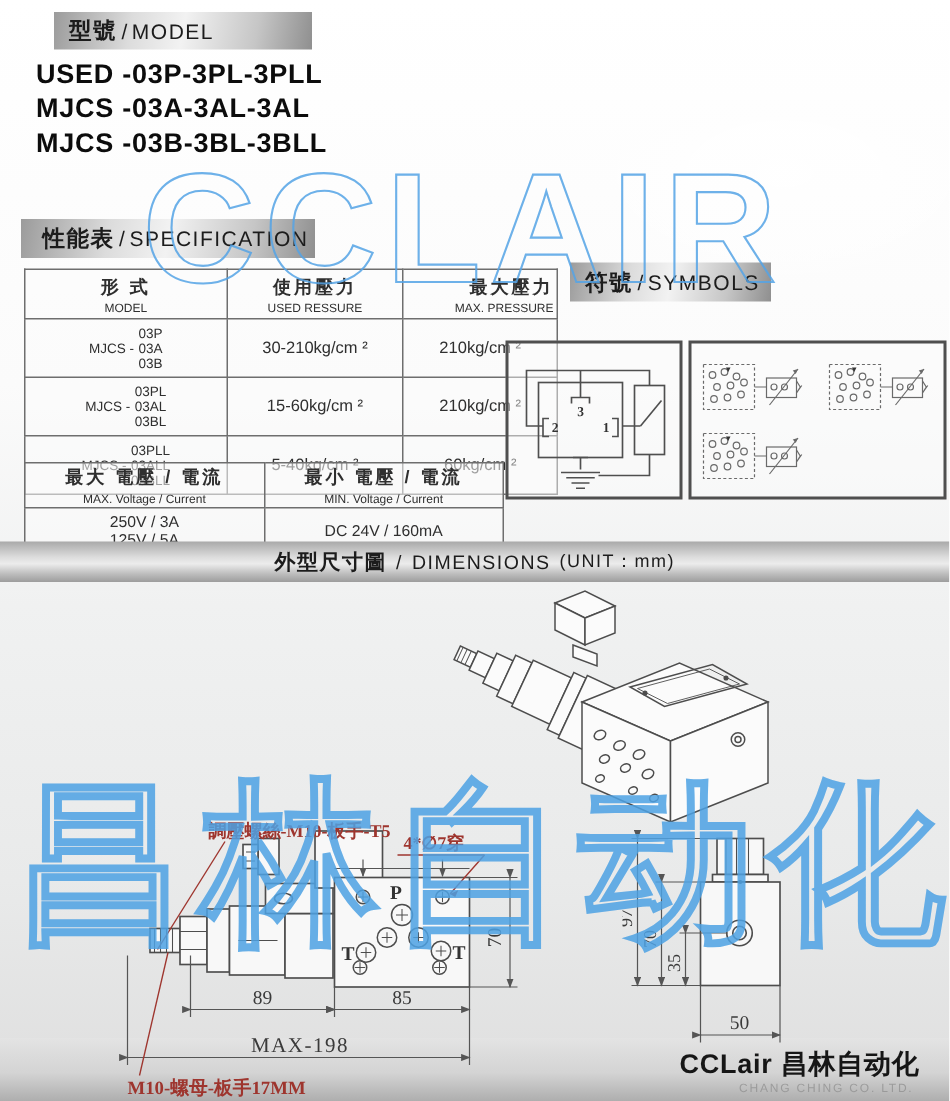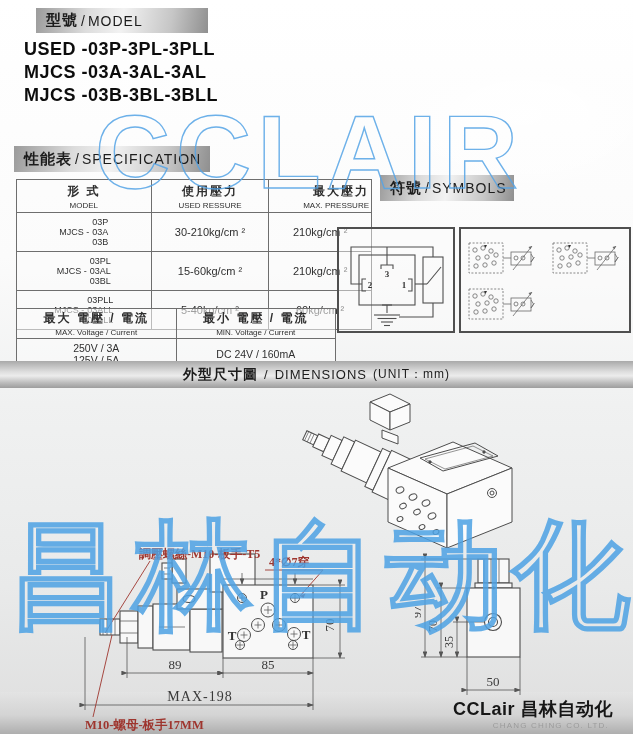--- a/index.html
+++ b/index.html
@@ -65,21 +65,21 @@
     <span class="zh">型號</span>
     <span class="sep">/</span>
     <span class="en">MODEL</span>
   </div>
   <div class="models">
     <div>USED -03P-3PL-3PLL</div>
     <div>MJCS -03A-3AL-3AL</div>
     <div>MJCS -03B-3BL-3BLL</div>
   </div>
 
-  <div class="badge" style="left:14px;top:146px;width:196px;height:26px;">
+  <div class="badge" style="left:14px;top:146px;width:196px;height:26px;justify-content:center;">
     <span class="zh">性能表</span>
     <span class="sep">/</span>
     <span class="en">SPECIFICATION</span>
   </div>
 
   <table class="spec-table">
     <thead>
       <tr>
         <th style="width:113px;">
           <div class="zh">形  式</div>

